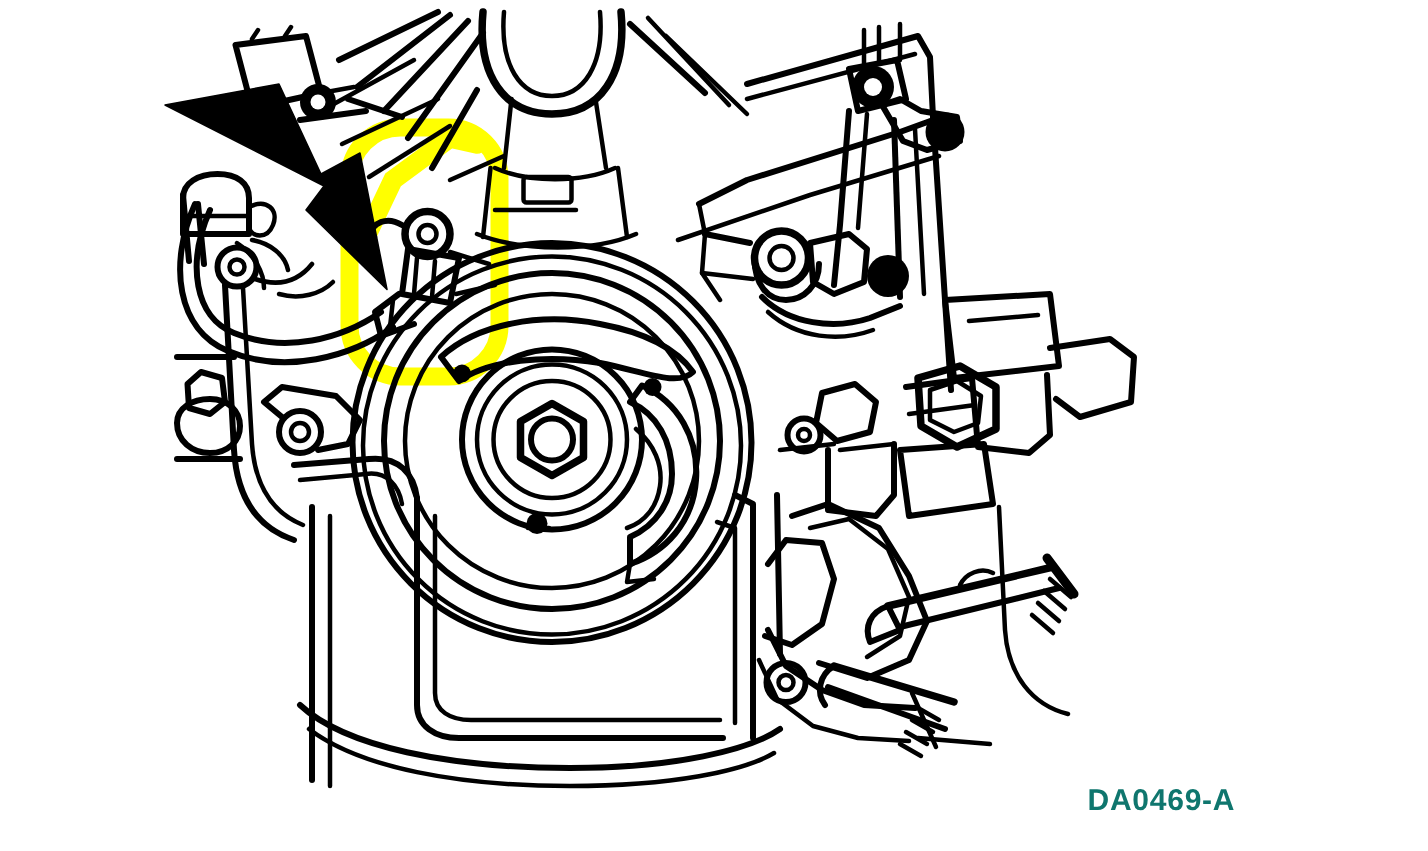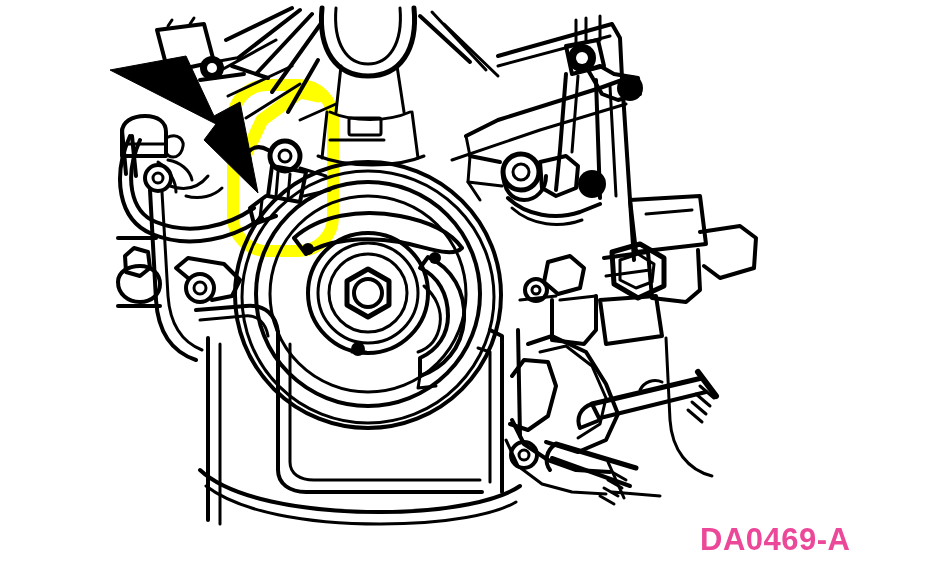--- a/index.html
+++ b/index.html
@@ -5,24 +5,24 @@
 <style>
   html,body{margin:0;padding:0;background:#ffffff;}
   body{
     width:952px;height:567px;position:relative;overflow:hidden;
     font-family:"Liberation Sans", sans-serif;
     background:#ffffff;
   }
   #figure-root{position:absolute;left:0;top:0;width:952px;height:567px;}
   #diagram-svg{position:absolute;left:0;top:0;width:952px;height:567px;display:block;}
   #figure-label{
-    position:absolute; left:700px; top:524px;
+    position:absolute; left:725px; top:524px;
     font-family:"Liberation Sans", sans-serif;
-    font-weight:bold; font-size:31px; letter-spacing:0.5px;
-    color:#ec4899; white-space:nowrap; line-height:1;
+    font-weight:bold; font-size:20px; letter-spacing:0.5px;
+    color:#0f766e; white-space:nowrap; line-height:1;
   }
 </style>
 </head>
 <body>
 
 <div id="figure-root">
 
   <svg id="diagram-svg" viewBox="0 0 952 567" xmlns="http://www.w3.org/2000/svg">
 
     <rect x="0" y="0" width="952" height="567" fill="#ffffff"></rect>

